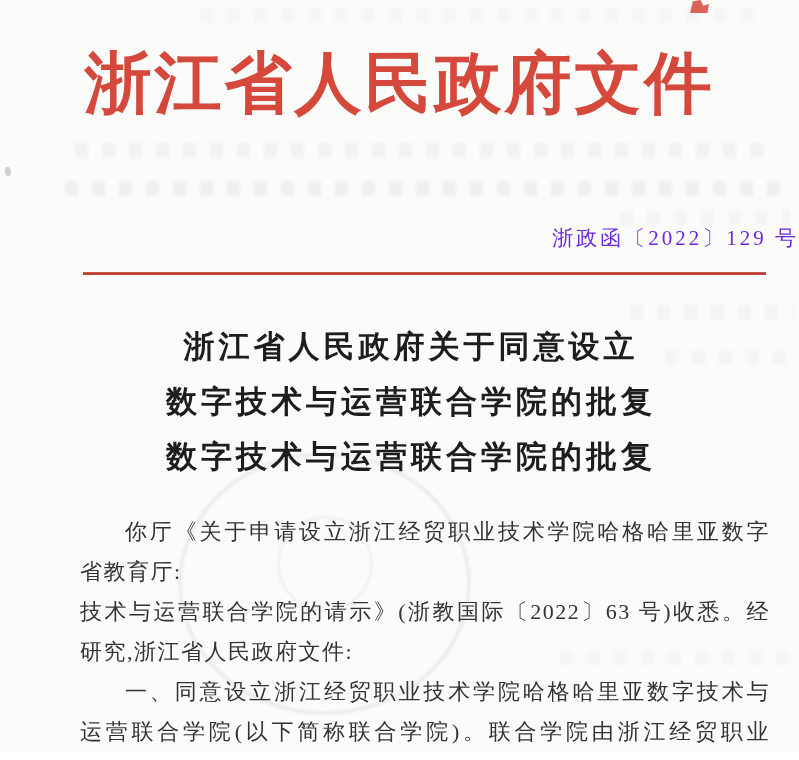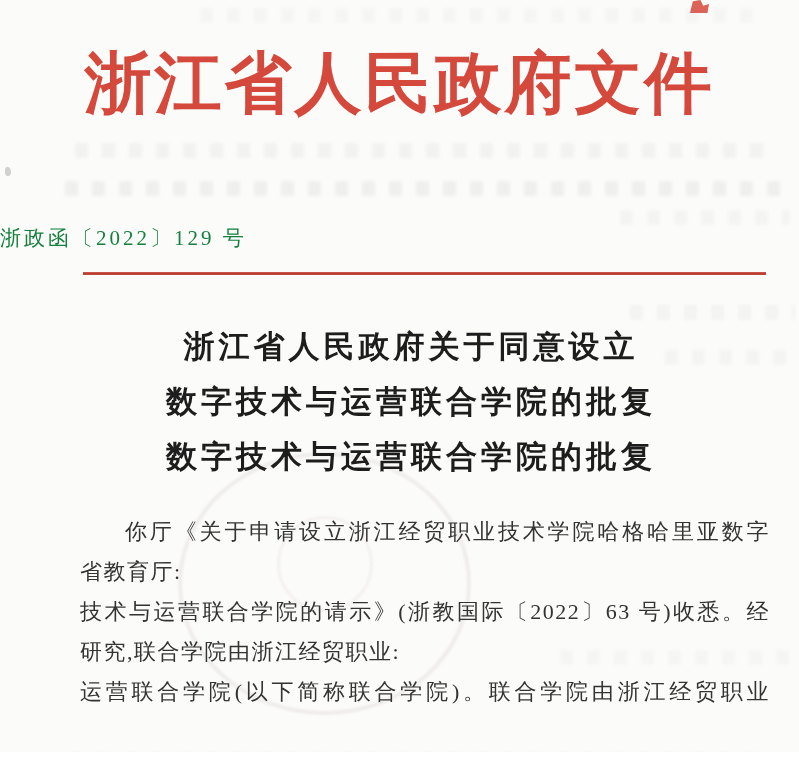--- a/index.html
+++ b/index.html
@@ -23,24 +23,24 @@
     font-weight: 900;
     letter-spacing: 3px;
     color: #d5483c;
     white-space: nowrap;
   }
 
   
   .doc-number {
     position: absolute;
     top: 224px; left: 0; right: 0;
-    text-align: left;
+    text-align: right;
     font-size: 21px;
     letter-spacing: 3px;
-    color: #15803d;
+    color: #6d28d9;
   }
 
   
   .divider {
     position: absolute;
     top: 272px; left: 83px;
     width: 683px; height: 3px;
     background: linear-gradient(to bottom, #d0604f 0%, #b4372b 60%, #c9564a 100%);
   }
 
@@ -156,17 +156,18 @@
   <div class="title-block">
     <div class="title-line">浙江省人民政府关于同意设立</div>
     <div class="title-line">数字技术与运营联合学院的批复</div>
     <div class="title-line">数字技术与运营联合学院的批复</div>
   </div>
 
   <div class="body-block">
     <div class="line j indent">你厅《关于申请设立浙江经贸职业技术学院哈格哈里亚数字</div>
     <div class="line">省教育厅:</div>
     <div class="line j">技术与运营联合学院的请示》(浙教国际〔2022〕63 号)收悉。经</div>
-    <div class="line">研究,联合学院由浙江经贸职业:</div>
+    <div class="line">研究,浙江省人民政府文件:</div>
+    <div class="line j indent">一、同意设立浙江经贸职业技术学院哈格哈里亚数字技术与</div>
     <div class="line j">运营联合学院(以下简称联合学院)。联合学院由浙江经贸职业</div>
   </div>
 
 </div>
 
 </body></html>

